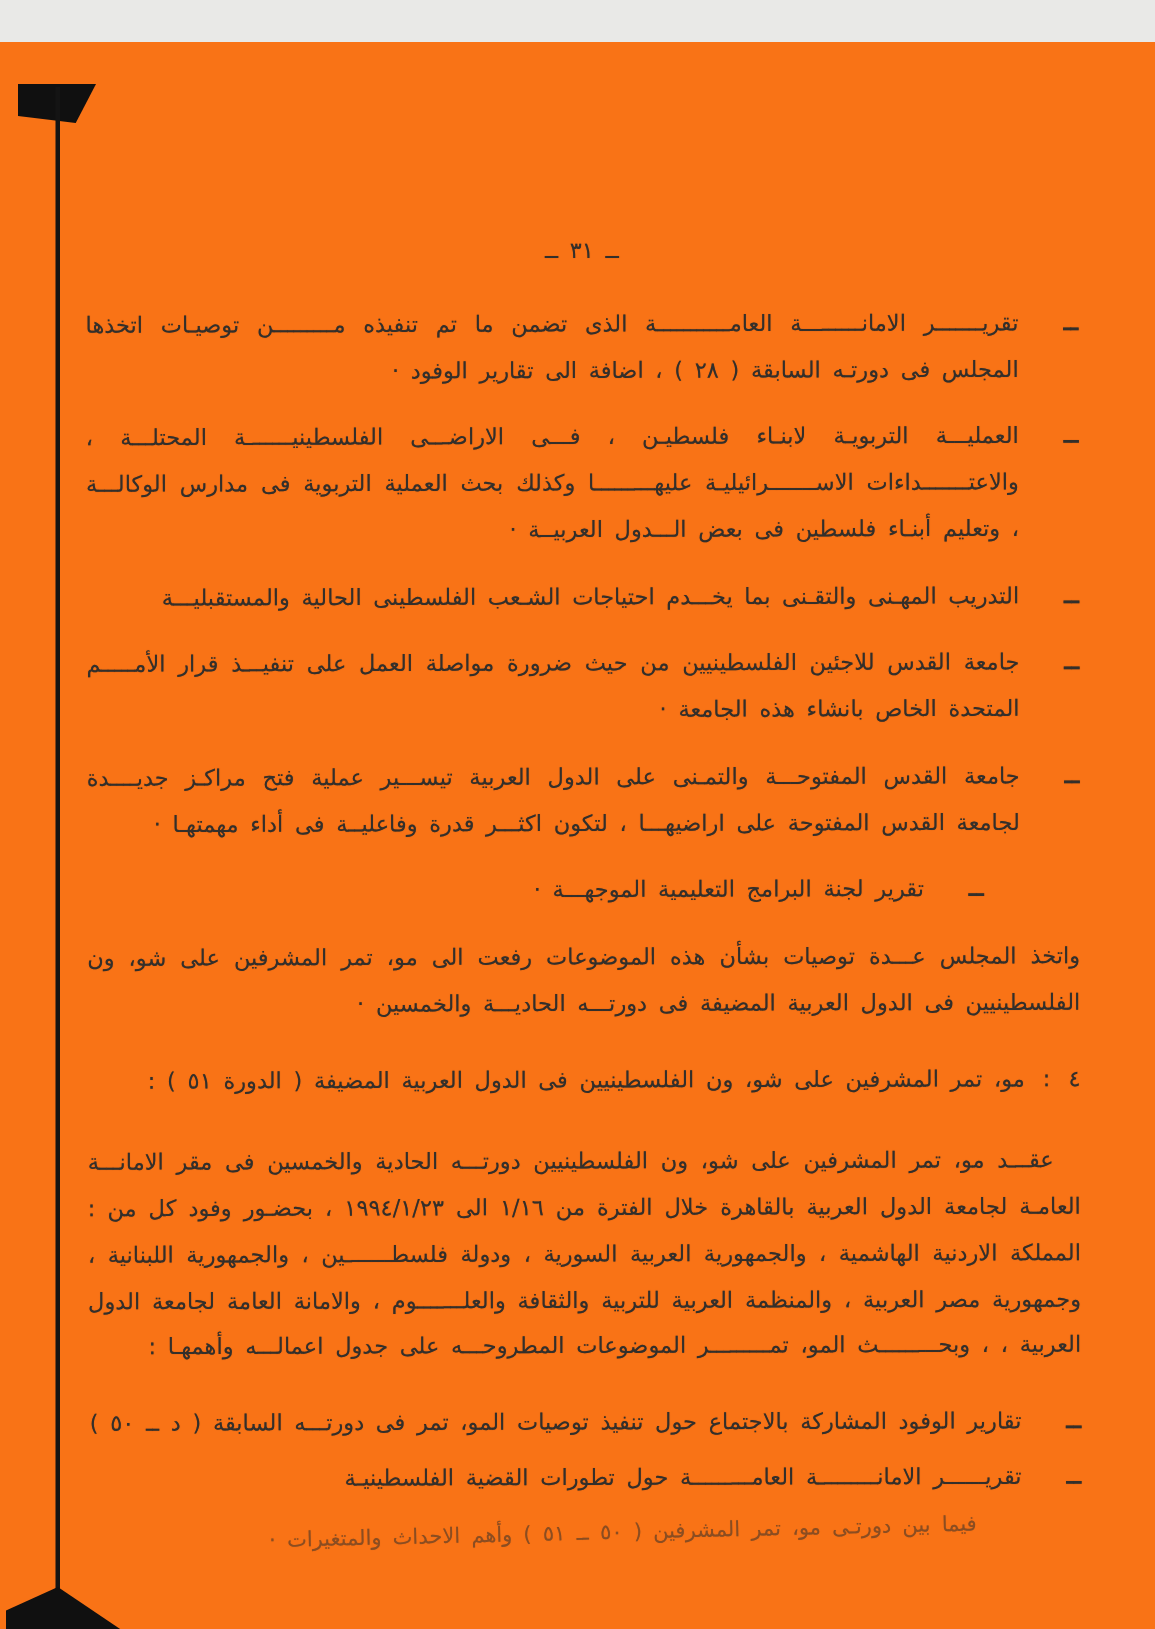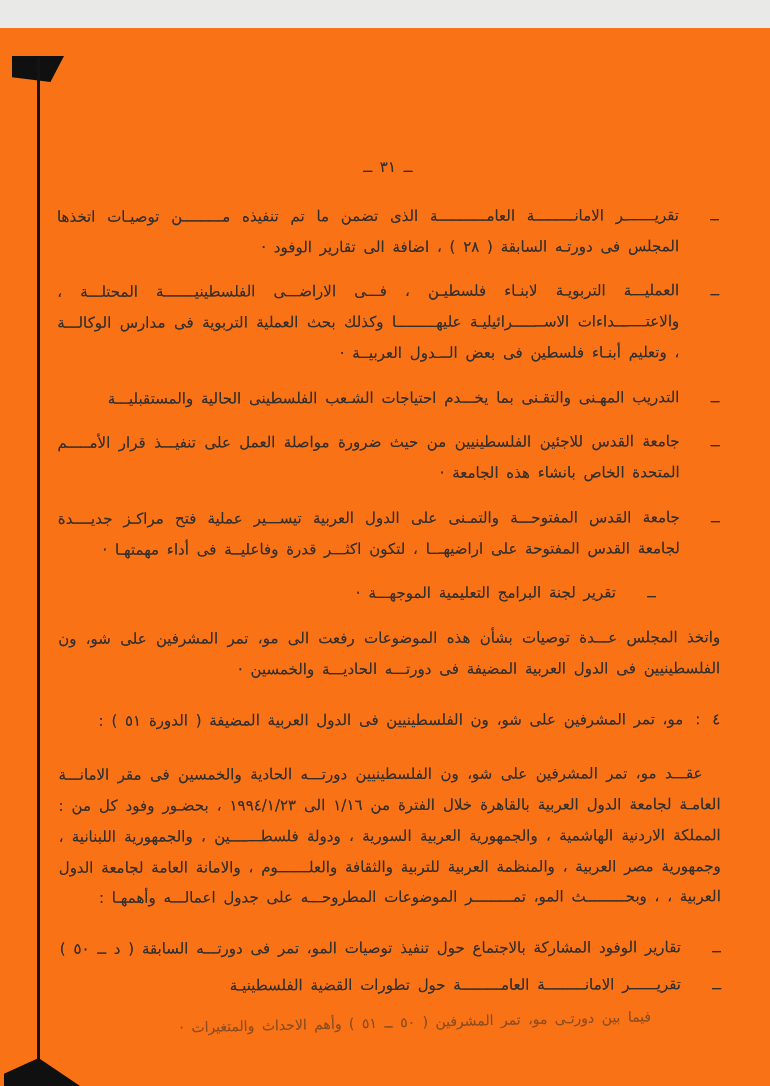--- a/index.html
+++ b/index.html
@@ -46,21 +46,21 @@
     word-spacing:3px;
     text-shadow:0 0 .5px rgba(50,45,40,.55);
     transform:rotate(-0.15deg);
   }
   .page-number{
     text-align:center;
     margin-bottom:18px;
     letter-spacing:2px;
   }
   .bullet{display:flex;gap:18px;margin-bottom:14px;}
-  .dash{flex:0 0 auto;min-width:22px;}
+  .dash{flex:0 0 auto;min-width:22px;font-weight:bold;}
   .btext{flex:1 1 auto;text-align:justify;}
   .para{margin:6px 0 20px;text-align:justify;}
   .heading{display:flex;gap:12px;margin:2px 0 24px;}
   .indent{text-indent:18px;}
   .bottom-bullets .bullet{margin-bottom:6px;}
   .faded-line{
     opacity:.55;
     transform:rotate(-1.2deg);
     transform-origin:right center;
     font-size:14px;

